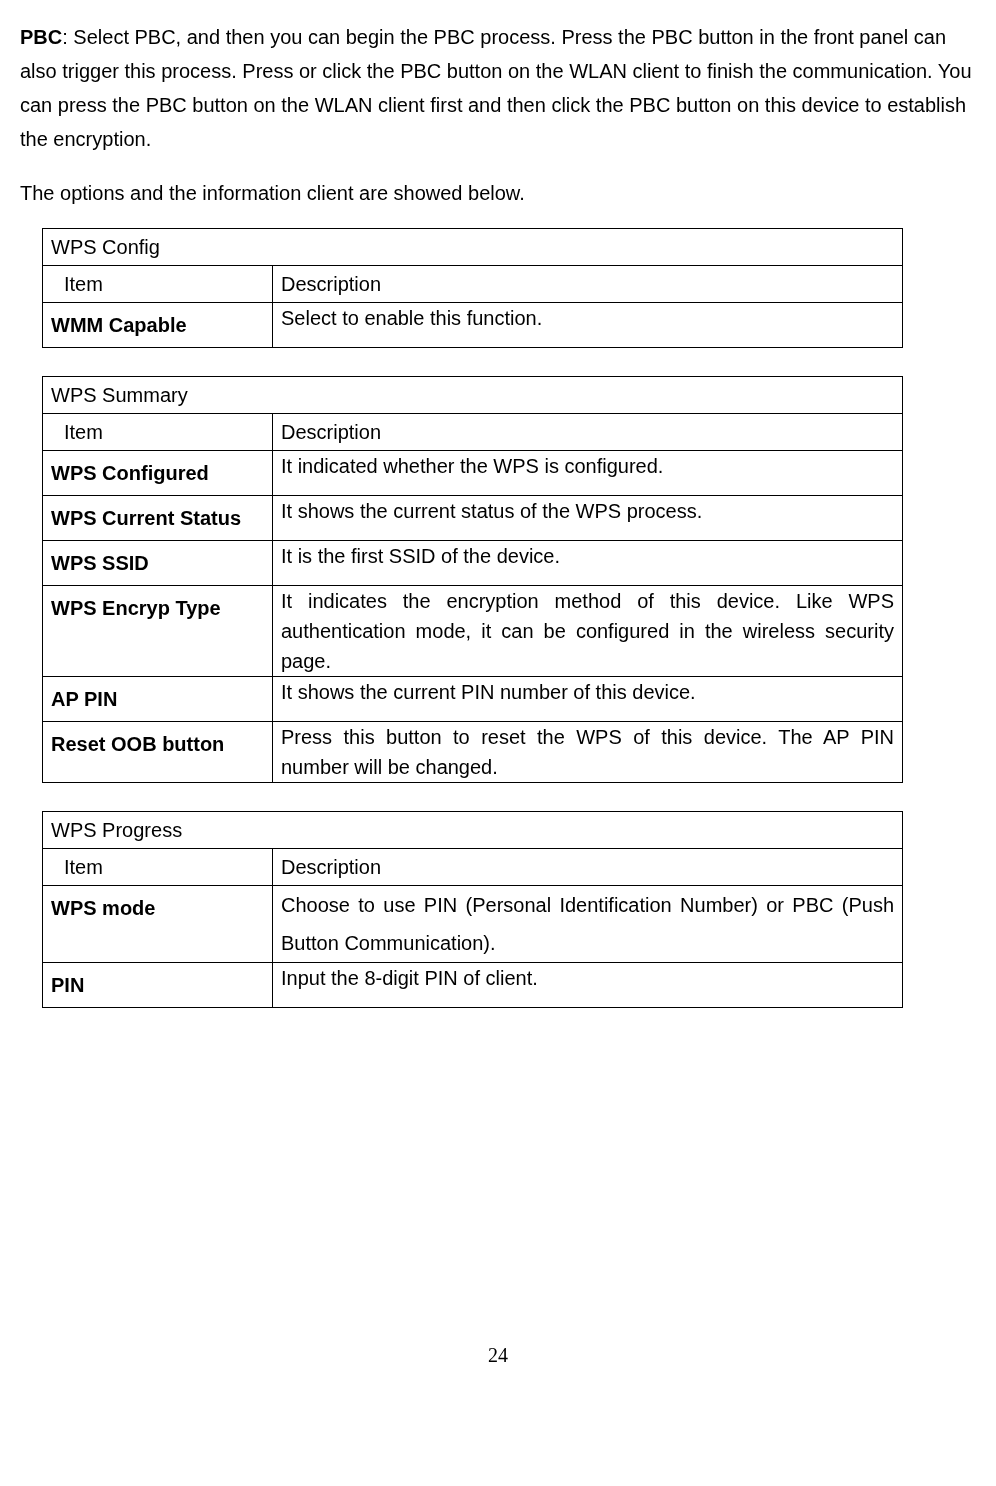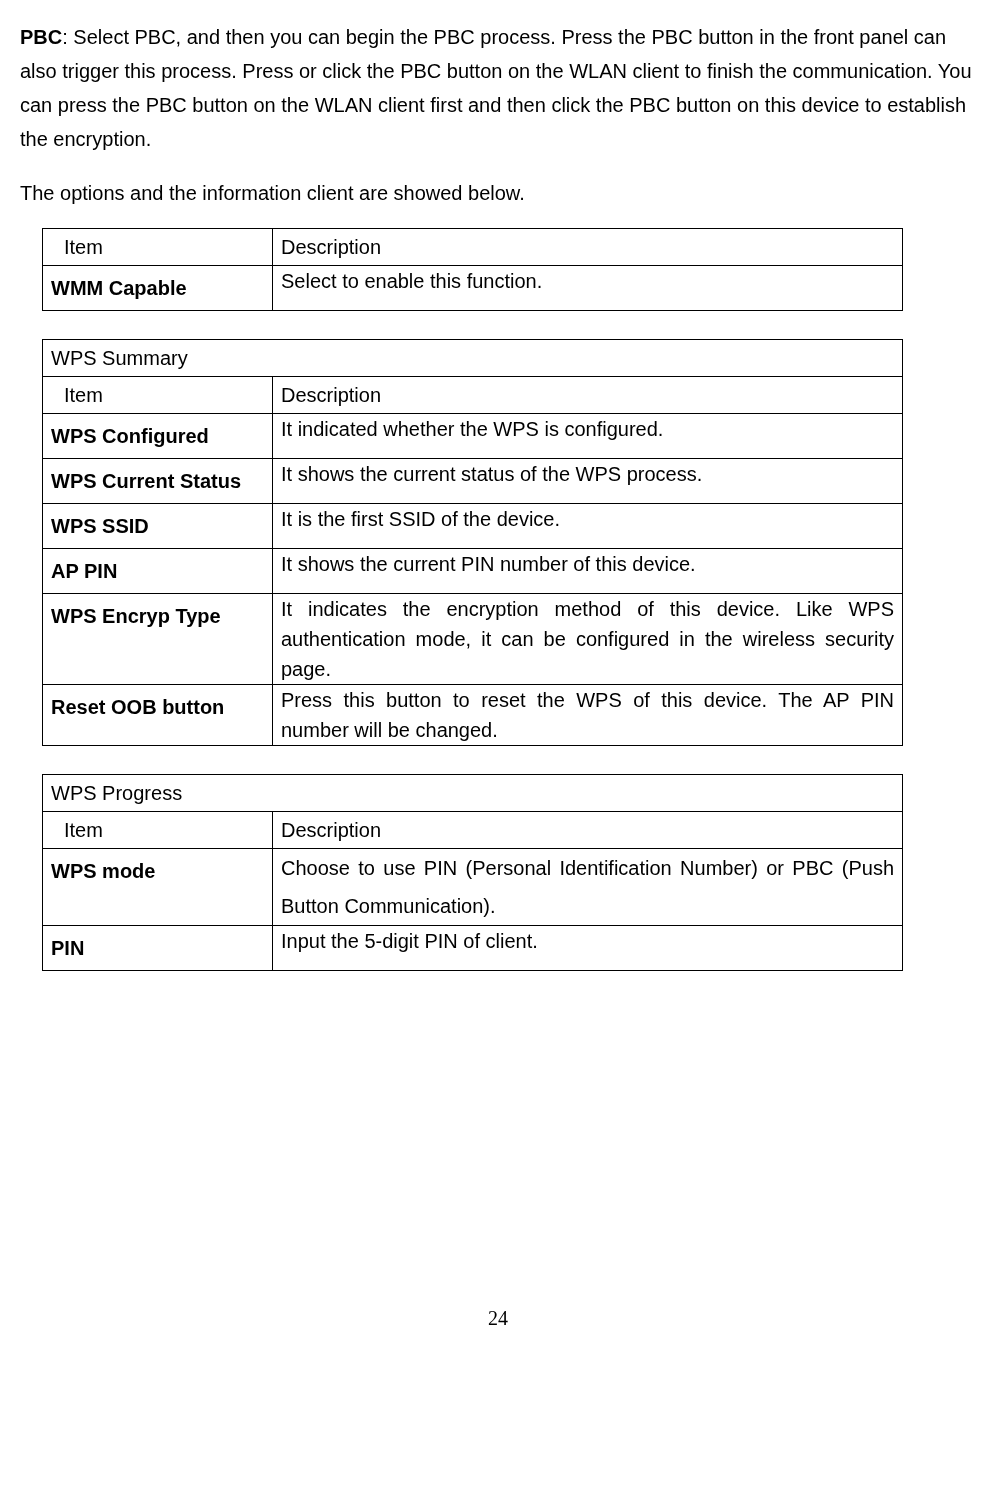--- a/index.html
+++ b/index.html
@@ -84,20 +84,23 @@
 </p>
 
 <p class="sub-para">The options and the information client are showed below.</p>
 
 <table>
   <colgroup>
       <col class="col-item">
       <col class="col-desc">
     </colgroup>
   <tbody>
+      <tr>
+        <td colspan="2" class="table-title-cell">WPS Config</td>
+      </tr>
   <tr>
     <td class="header-cell bold">Item</td>
     <td class="header-cell">Description</td>
   </tr>
   <tr>
     <td class="item-cell">WMM Capable</td>
     <td class="desc-cell">Select to enable this function.</td>
   </tr>
 </tbody>
   </table>
@@ -121,26 +124,26 @@
   </tr>
   <tr>
     <td class="item-cell">WPS Current Status</td>
     <td class="desc-cell">It shows the current status of the WPS process.</td>
   </tr>
   <tr>
     <td class="item-cell">WPS SSID</td>
     <td class="desc-cell">It is the first SSID of the device.</td>
   </tr>
   <tr>
+    <td class="item-cell">WPS Encryp Type</td>
+    <td class="desc-cell justify">It indicates the encryption method of this device. Like WPS authentication mode, it can be configured in the wireless security page.</td>
+  </tr>
+  <tr>
     <td class="item-cell">AP PIN</td>
     <td class="desc-cell">It shows the current PIN number of this device.</td>
-  </tr>
-  <tr>
-    <td class="item-cell">WPS Encryp Type</td>
-    <td class="desc-cell justify">It indicates the encryption method of this device. Like WPS authentication mode, it can be configured in the wireless security page.</td>
   </tr>
   <tr>
     <td class="item-cell">Reset OOB button</td>
     <td class="desc-cell justify">Press this button to reset the WPS of this device. The AP PIN number will be changed.</td>
   </tr>
 </tbody>
   </table>
 
 <table>
   <colgroup>
@@ -154,18 +157,18 @@
   <tr>
     <td class="header-cell bold">Item</td>
     <td class="header-cell">Description</td>
   </tr>
   <tr>
     <td class="item-cell">WPS mode</td>
     <td class="desc-cell justify extra-line">Choose to use PIN (Personal Identification Number) or PBC (Push Button Communication).</td>
   </tr>
   <tr>
     <td class="item-cell">PIN</td>
-    <td class="desc-cell">Input the 5-digit PIN of client.</td>
+    <td class="desc-cell">Input the 8-digit PIN of client.</td>
   </tr>
 </tbody>
   </table>
 
 <div class="page-num">24</div>
 
 </body></html>

